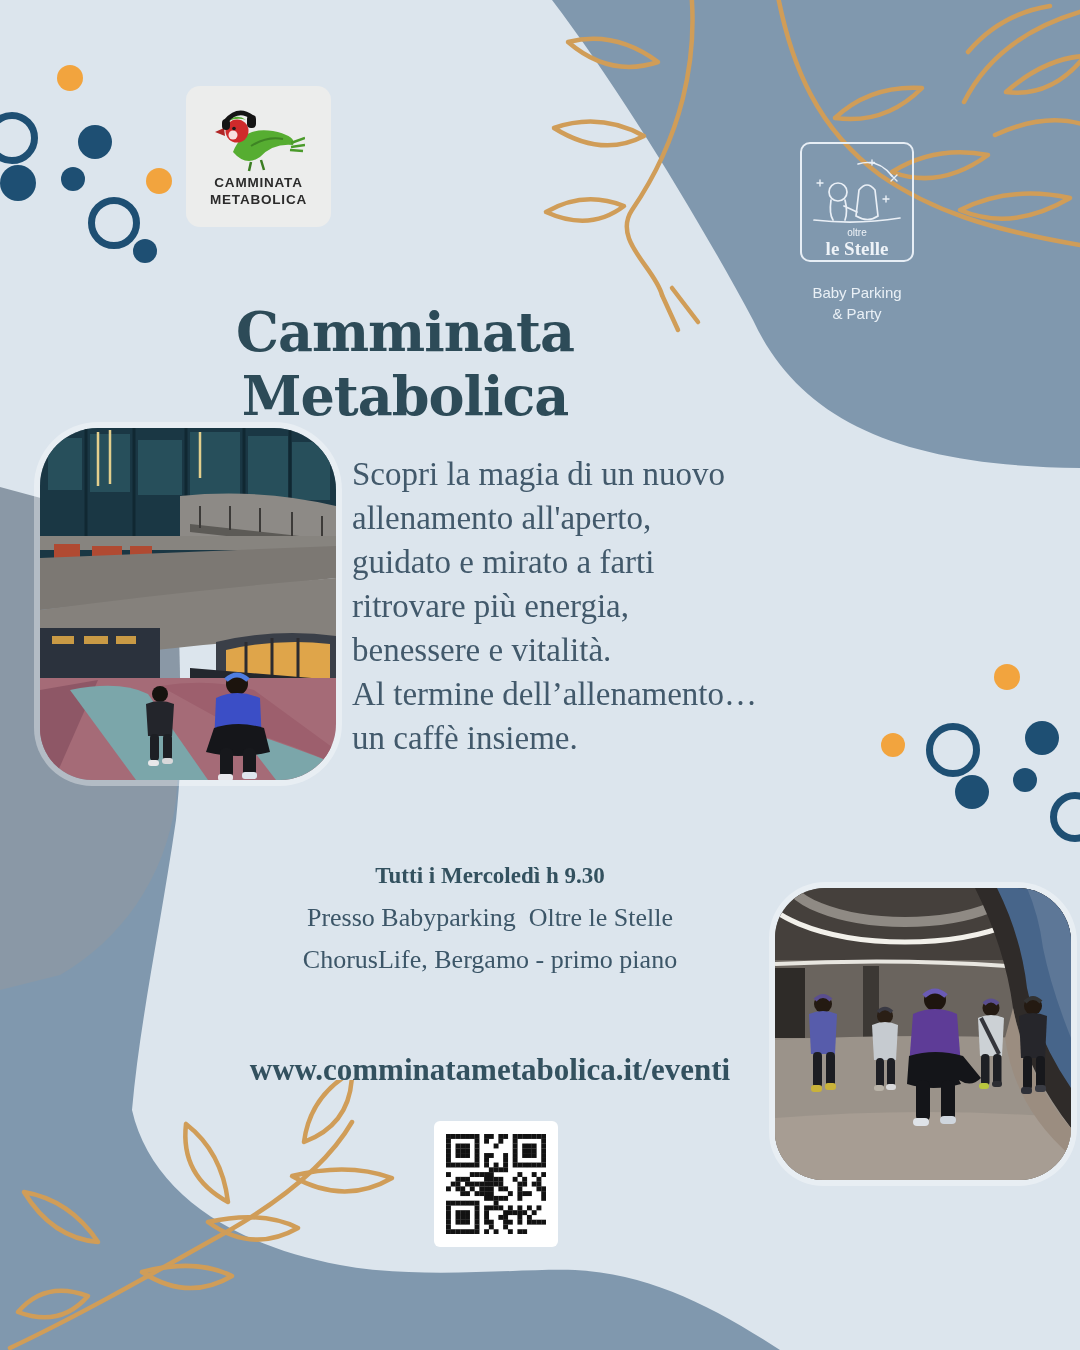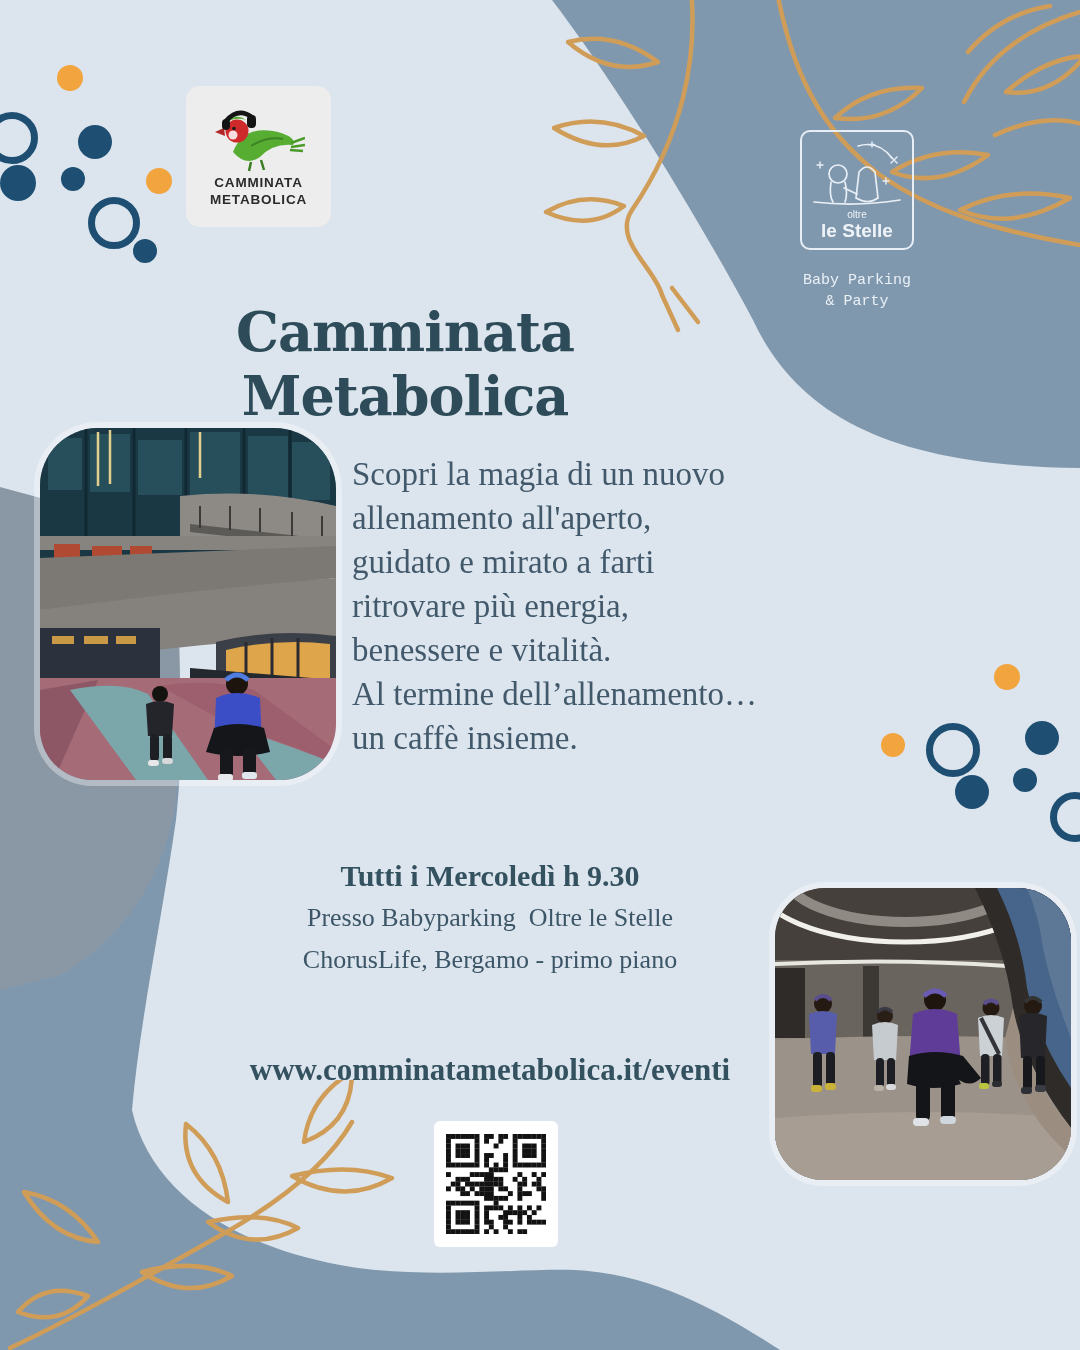--- a/index.html
+++ b/index.html
@@ -22,28 +22,28 @@
     position:absolute;left:186px;top:86px;width:145px;height:141px;
     background:#ecedec;border-radius:14px;
     display:flex;flex-direction:column;align-items:center;justify-content:center;gap:2px;
   }
   .cm-text{
     font-family:"Liberation Sans",sans-serif;font-weight:bold;font-size:13.5px;
     letter-spacing:.8px;color:#2b2b2b;text-align:center;line-height:17px;
   }
   .stelle{position:absolute;left:782px;top:126px;width:150px;text-align:center;}
   .stelle-box{
-    width:114px;height:120px;margin:4px auto;border:2px solid #e7eef5;border-radius:10px;
+    width:114px;height:120px;margin:16px auto;border:2px solid #e7eef5;border-radius:10px;
     display:flex;flex-direction:column;align-items:center;justify-content:flex-end;
-    box-sizing:border-box;padding-bottom:6px;
+    box-sizing:border-box;padding-bottom:0;
   }
   .stelle-oltre{font-family:"Liberation Sans",sans-serif;font-size:10px;color:#eef3f8;line-height:10px;}
-  .stelle-name{font-family:Liberation Sans, sans-serif;font-size:19px;font-weight:bold;color:#eef3f8;line-height:22px;}
+  .stelle-name{font-family:Liberation Serif, serif;font-size:19px;font-weight:bold;color:#eef3f8;line-height:22px;}
   .stelle-caption{
-    font-family:Liberation Mono, monospace;font-size:15px;color:#e9f0f6;
+    font-family:Liberation Sans, sans-serif;font-size:15px;color:#e9f0f6;
     line-height:21px;margin-top:20px;
   }
 
   
   .title{
     position:absolute;left:85px;top:300px;width:640px;text-align:center;
     font-family:"DejaVu Serif",serif;font-weight:bold;font-size:54px;
     letter-spacing:-1px;color:var(--title-teal,#2d4b58);
   }
 
@@ -51,21 +51,21 @@
   .photo{position:absolute;overflow:hidden;box-shadow:0 0 0 6px rgba(255,255,255,.35);}
   .photo-left{left:40px;top:428px;width:296px;height:352px;border-radius:58px 62px 56px 52px;}
   .photo-right{left:775px;top:888px;width:296px;height:292px;border-radius:50px 54px 52px 48px;}
 
   
   .intro{
     position:absolute;left:352px;top:452px;width:470px;
     font-size:33px;line-height:44px;color:var(--body-text,#42596b);
   }
   .schedule{position:absolute;left:190px;top:855px;width:600px;text-align:center;color:#3c5668;}
-  .schedule .when{font-weight:bold;font-size:30px;line-height:42px;color:#33515f;}
+  .schedule .when{font-weight:bold;font-size:23px;line-height:42px;color:#33515f;}
   .schedule .where{font-size:26px;line-height:42px;white-space:pre-wrap;}
   .signup{position:absolute;left:170px;top:1012px;width:640px;text-align:center;}
   .signup .label{font-weight:bold;font-size:31px;line-height:42px;color:#33515f;}
   .signup .url{font-weight:bold;font-size:31px;line-height:44px;color:#33515f;margin-top:36px;}
 
   
   .qr-card{
     position:absolute;left:434px;top:1121px;width:124px;height:126px;background:#ffffff;
     border-radius:6px;display:flex;align-items:center;justify-content:center;
   }

